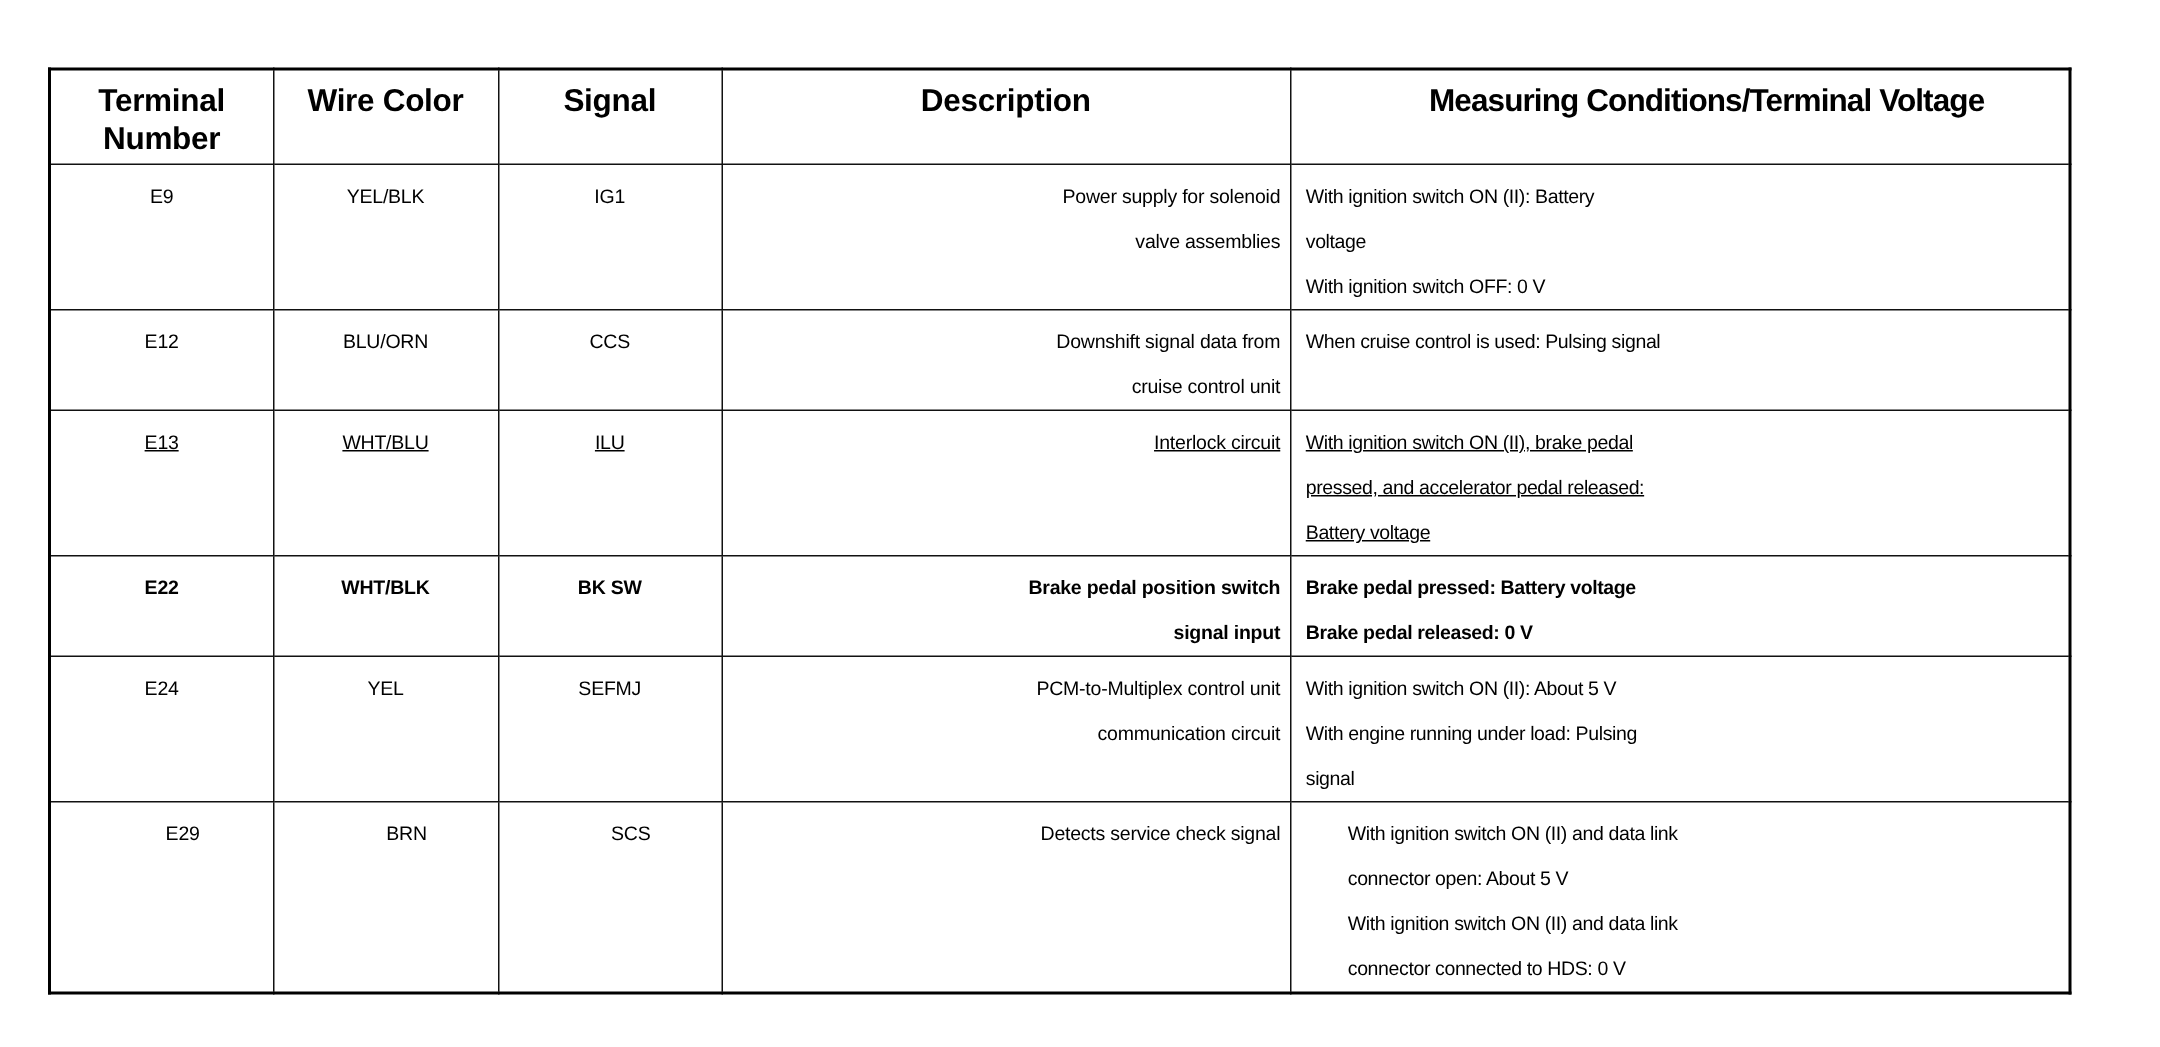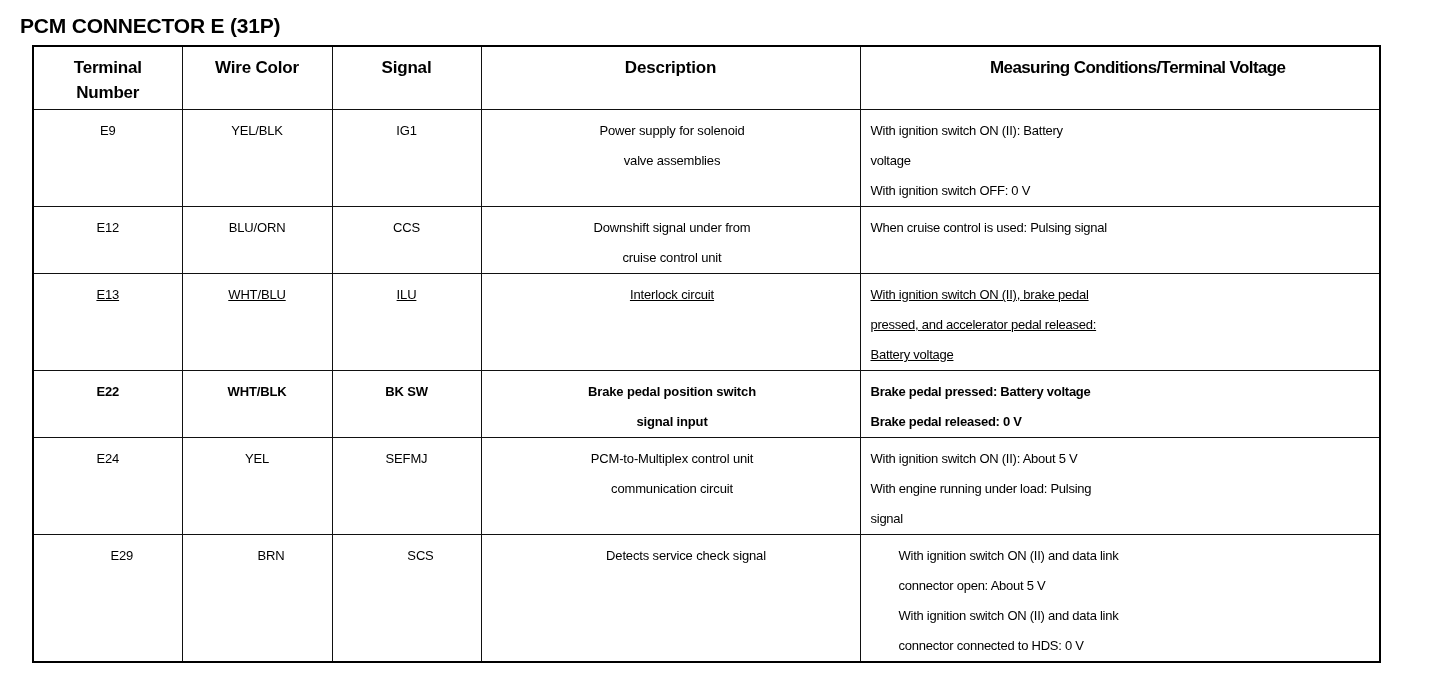--- a/index.html
+++ b/index.html
@@ -64,21 +64,21 @@
   }
 
   col.c-terminal { width: 149px; }
   col.c-wire     { width: 150px; }
   col.c-signal   { width: 149px; }
   col.c-desc     { width: 379px; }
   col.c-meas     { width: 520px; }
 
   thead th {
     height: 62px;
-    font-size: 17px;
+    font-size: 21px;
     font-weight: bold;
     letter-spacing: -0.2px;
     text-align: center;
     vertical-align: top;
   }
   thead th .hd {
     display: block;
     padding-top: 8px;
     line-height: 25px;
   }
@@ -94,21 +94,21 @@
     text-align: center;
   }
   td.center-cell .v {
     display: block;
     padding-top: 6px;
   }
 
   td.text-cell .v {
     display: block;
     padding: 6px 6px 0 9px;
-    text-align: center;
+    text-align: right;
   }
   td.meas-cell .v {
     display: block;
     padding: 6px 6px 0 10px;
     text-align: left;
     letter-spacing: -0.25px;
   }
 
   
   tr.r-0 td { height: 88px; }
@@ -118,21 +118,20 @@
   tr.r-4 td { height: 89px; }
   tr.r-5 td { height: 118px; padding-left: 28px; }
 
   .ln { display: block; }
 </style>
 </head>
 <body>
 
 <div class="page">
 
-  <div class="doc-title">PCM CONNECTOR E (31P)</div>
 
   <div class="table-wrap">
     <table class="pcm">
       <colgroup>
         <col class="c-terminal">
         <col class="c-wire">
         <col class="c-signal">
         <col class="c-desc">
         <col class="c-meas">
       </colgroup>
@@ -188,21 +187,21 @@
               <span class="v">E12</span>
             </td>
             <td class="center-cell">
               <span class="v">BLU/ORN</span>
             </td>
             <td class="center-cell">
               <span class="v">CCS</span>
             </td>
             <td class="text-cell">
               <span class="v">
-                <span class="ln">Downshift signal under from</span>
+                <span class="ln">Downshift signal data from</span>
                 <span class="ln">cruise control unit</span>
               </span>
             </td>
             <td class="meas-cell">
               <span class="v">
                 <span class="ln">When cruise control is used: Pulsing signal</span>
               </span>
             </td>
           </tr>
           <tr class="r-2">

